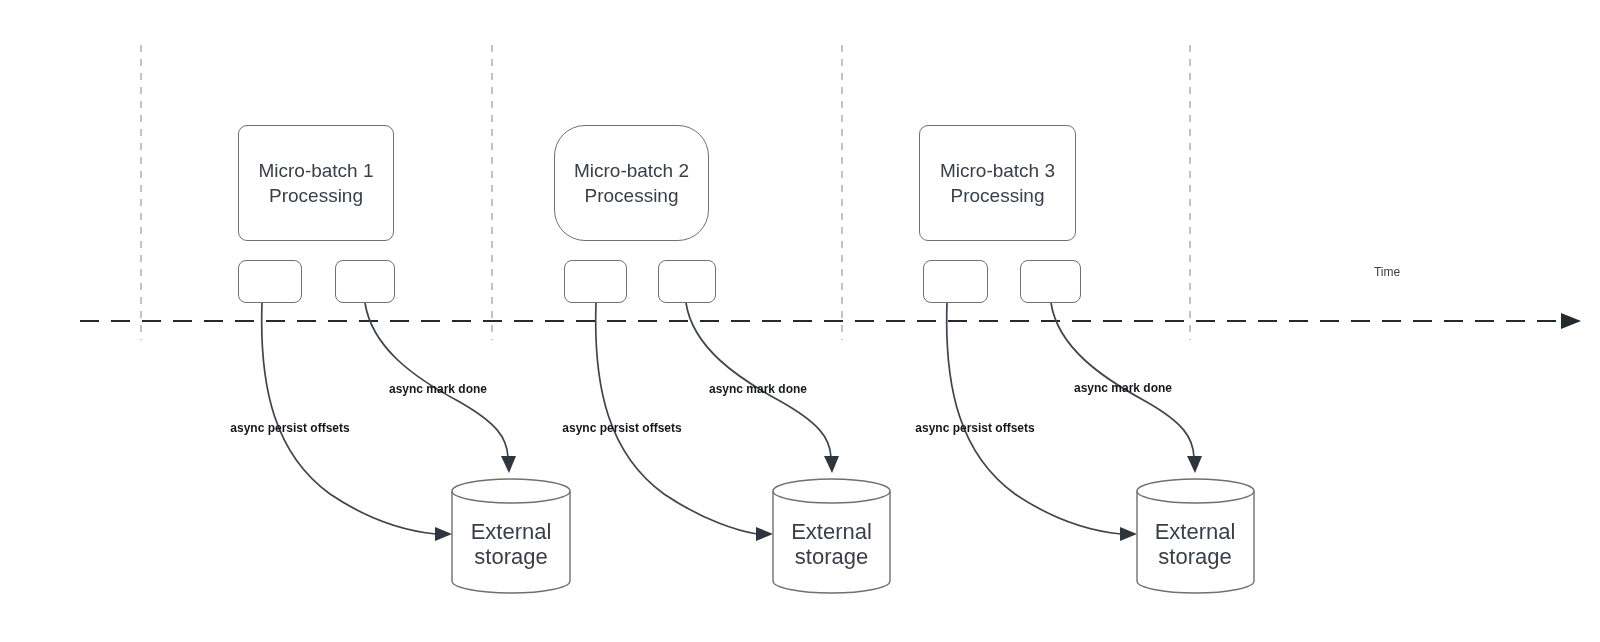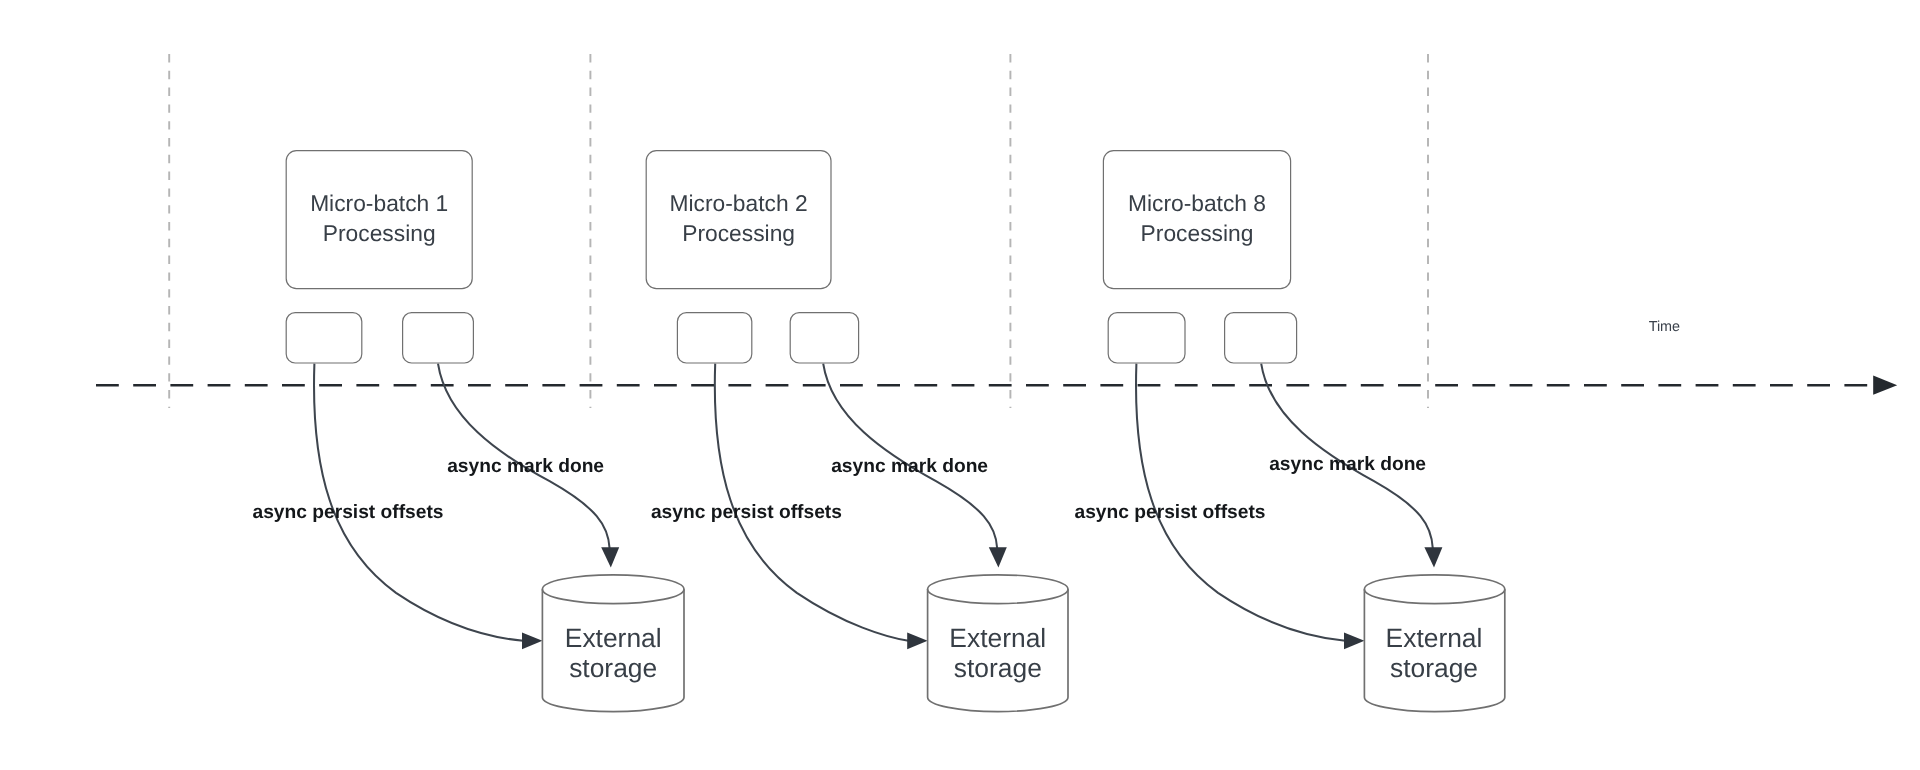--- a/index.html
+++ b/index.html
@@ -46,21 +46,21 @@
   .cyl-text {
     position: absolute;
     text-align: center;
     font-size: 22px;
     line-height: 25px;
     color: #383f47;
   }
   .edge-label {
     position: absolute;
     transform: translate(-50%, -50%);
-    font-size: 16px;
+    font-size: 12px;
     font-weight: bold;
     color: #14171a;
     white-space: nowrap;
   }
   .time-label {
     position: absolute;
     transform: translate(-50%, -50%);
     font-size: 12px;
     color: #3a414b;
     white-space: nowrap;
@@ -116,35 +116,35 @@
   </div>
   <div class="mini" style="left:238px; top:260px; width:64px; height:43px;"></div>
   <div class="mini" style="left:335px; top:260px; width:60px; height:43px;"></div>
   <div class="edge-label" style="left:290px; top:428px;">async persist offsets</div>
   <div class="edge-label" style="left:438px; top:389px;">async mark done</div>
   <div class="cyl-text" style="left:451px; top:519px; width:120px;">
     <div>External</div>
     <div>storage</div>
   </div>
 
-  <div class="box" style="left:538px; top:125px; width:155px; height:116px;">
+  <div class="box" style="left:554px; top:125px; width:155px; height:116px;border-radius:31px;">
     <span>Micro-batch 2</span>
     <span>Processing</span>
   </div>
   <div class="mini" style="left:564px; top:260px; width:63px; height:43px;"></div>
   <div class="mini" style="left:658px; top:260px; width:58px; height:43px;"></div>
   <div class="edge-label" style="left:622px; top:428px;">async persist offsets</div>
   <div class="edge-label" style="left:758px; top:389px;">async mark done</div>
   <div class="cyl-text" style="left:771px; top:519px; width:121px;">
     <div>External</div>
     <div>storage</div>
   </div>
 
   <div class="box" style="left:919px; top:125px; width:157px; height:116px;">
-    <span>Micro-batch 8</span>
+    <span>Micro-batch 3</span>
     <span>Processing</span>
   </div>
   <div class="mini" style="left:923px; top:260px; width:65px; height:43px;"></div>
   <div class="mini" style="left:1020px; top:260px; width:61px; height:43px;"></div>
   <div class="edge-label" style="left:975px; top:428px;">async persist offsets</div>
   <div class="edge-label" style="left:1123px; top:388px;">async mark done</div>
   <div class="cyl-text" style="left:1135px; top:519px; width:120px;">
     <div>External</div>
     <div>storage</div>
   </div>

